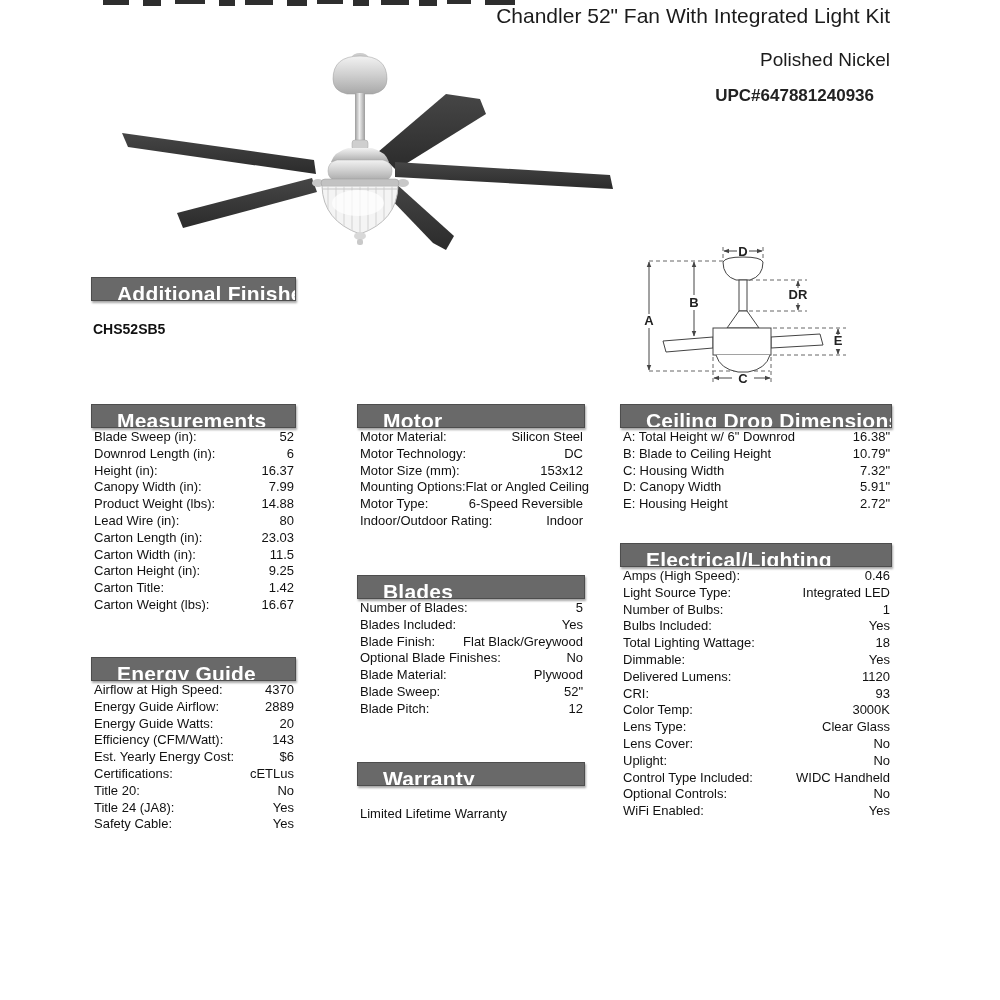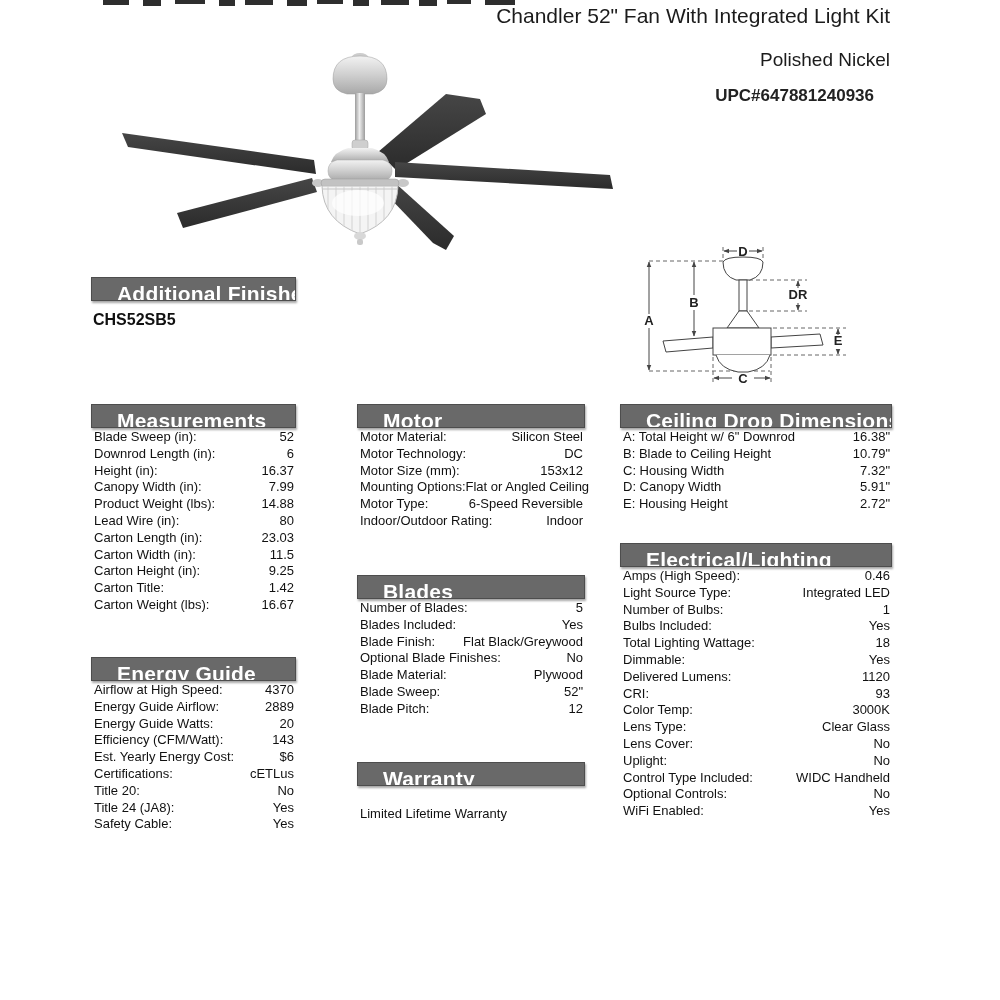--- a/index.html
+++ b/index.html
@@ -19,21 +19,21 @@
   .col-mid{left:357px;width:228px;}
   .col-right{left:620px;width:272px;}
   .bar{height:24px;line-height:31px;background:var(--bar,#696969);border:1px solid #4d4d4d;
        box-sizing:border-box;color:#fff;font-size:21px;font-weight:bold;padding-left:25px;
        box-shadow:1px 2px 2px rgba(0,0,0,0.35);letter-spacing:0.2px;white-space:nowrap;overflow:hidden;}
   .rows{margin-top:1px;}
   .row{display:flex;justify-content:space-between;font-size:13px;line-height:16.8px;height:16.8px;
        padding:0 2px 0 3px;white-space:nowrap;}
   .row .lbl{text-align:right;}
   .row .val{text-align:right;}
-  .code{font-size:16px;font-weight:bold;margin-top:10px;padding-left:2px;}
+  .code{font-size:14px;font-weight:bold;margin-top:20px;padding-left:2px;}
   .note{font-size:13px;margin-top:20px;padding-left:3px;}
 
   .dlabel{font-family:"Liberation Sans","DejaVu Sans",sans-serif;font-size:13px;font-weight:bold;fill:#222;}
 </style>
 </head>
 <body>
 
 <div class="page">
 
   <svg class="abs" style="left:95px;top:0;width:430px;height:8px">

